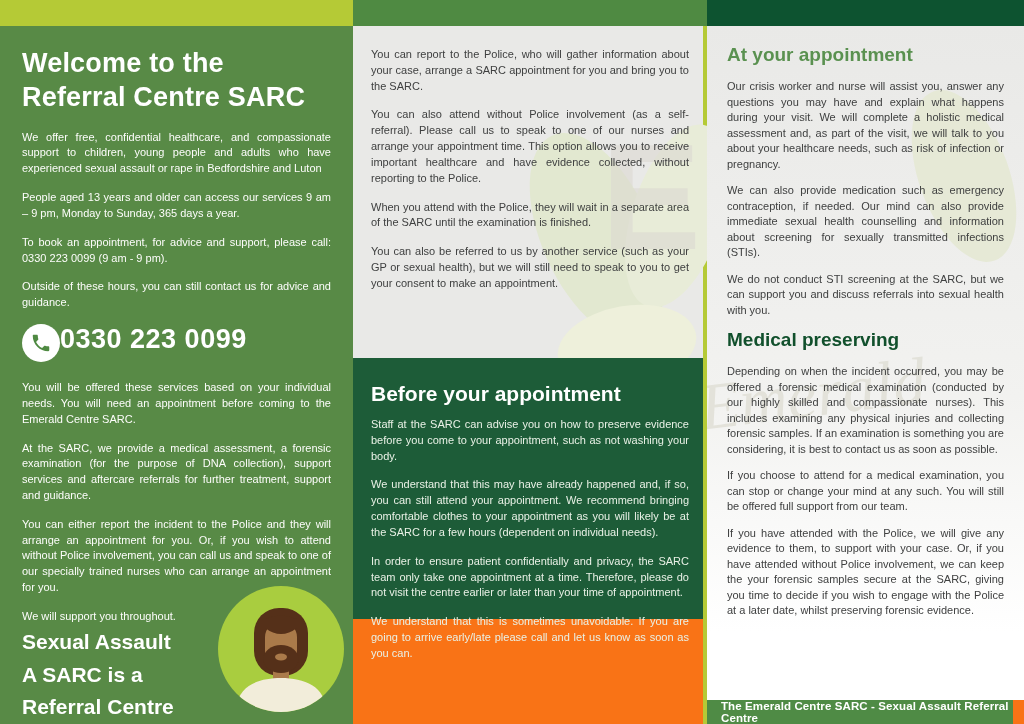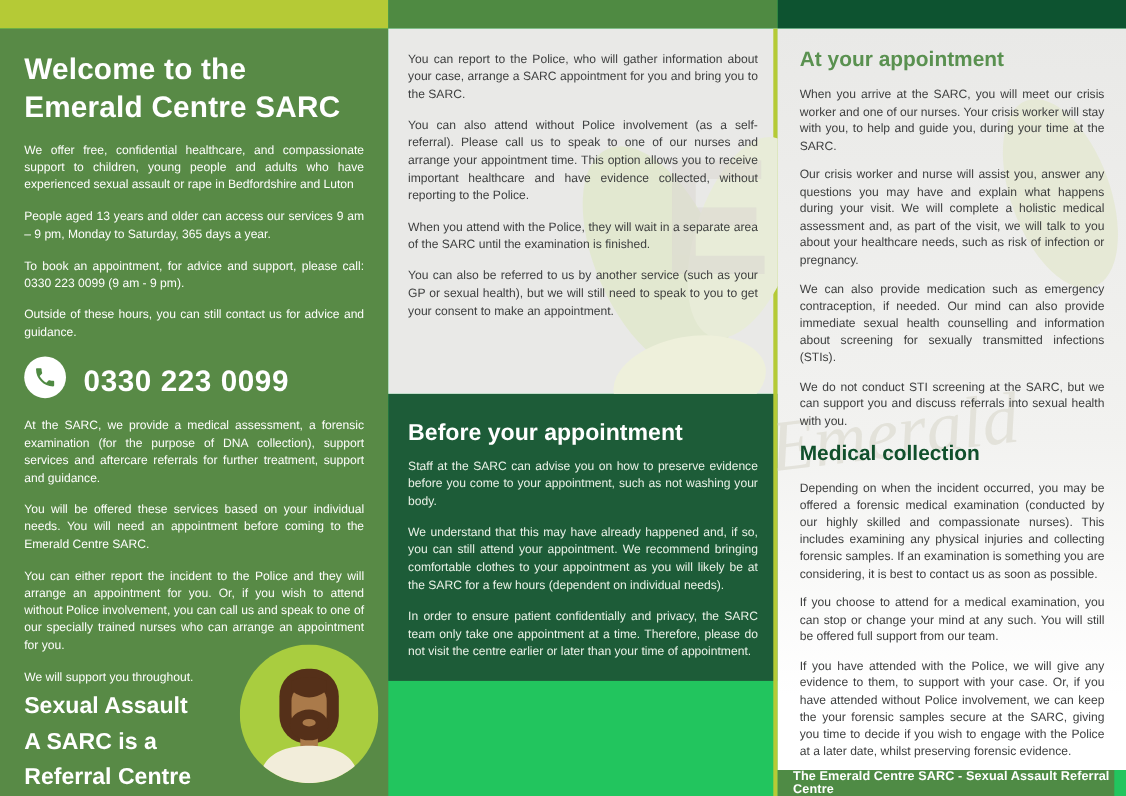--- a/index.html
+++ b/index.html
@@ -1,32 +1,32 @@
 <!DOCTYPE html>
 <html><head>
 <meta charset="utf-8">
 <style>
   * { margin:0; padding:0; box-sizing:border-box; }
   html,body { width:1024px; height:724px; }
   body { font-family:"Liberation Sans", sans-serif; background:#ffffff; }
-  .page { position:relative; width:1024px; height:724px; overflow:hidden; background:#22c55e; }
+  .page { position:relative; width:1024px; height:724px; overflow:hidden; background:#f97316; }
 
   
   .strip { position:absolute; top:0; height:26px; }
   .strip-left  { left:0;   width:353px; background:#b5ca36; }
   .strip-mid   { left:353px; width:354px; background:#4f8a42; }
   .strip-right { left:707px; width:317px; background:#0d5330; }
 
   
   .left-col { position:absolute; left:0; top:26px; width:353px; height:698px;
               background:#588a46; color:#ffffff; padding:20px 22px 0 22px; }
   .left-title { font-size:27px; line-height:1.27; font-weight:bold; letter-spacing:.2px; margin-bottom:15px; }
   .body-text p, .body-text div { font-size:11px; line-height:1.44; text-align:justify; margin-bottom:13px; }
   .left-col .body-text p { color:#fdfdfb; }
-  .phone-row { display:flex; align-items:flex-end; gap:16px; margin:8px 0 18px 0; }
+  .phone-row { display:flex; align-items:flex-start; margin:8px 0 18px 0; }
   .phone-badge { width:38px; height:38px; border-radius:50%; background:#ffffff;
                  display:flex; align-items:center; justify-content:center; flex:0 0 auto; }
   .phone-number { font-size:27px; font-weight:bold; letter-spacing:.5px; }
   .left-tagline { position:absolute; left:22px; top:600px; font-size:21px; font-weight:bold; line-height:1.55; }
   .avatar { position:absolute; left:218px; top:560px; width:126px; height:126px; }
 
   
   .mid-col { position:absolute; left:353px; top:26px; width:354px; height:698px; }
   .mid-top { position:relative; height:332px; background:#e9e9e7; padding:21px 18px 0 18px; overflow:hidden; }
   .mid-top h2 { color:#9cb827; font-size:19px; font-weight:bold; margin-bottom:15px; position:relative; z-index:2; }
@@ -63,42 +63,42 @@
 
 <div class="page">
 
   <div class="strip strip-left"></div>
   <div class="strip strip-mid"></div>
   <div class="strip strip-right"></div>
 
   <section class="left-col">
     <h1 class="left-title">
         <div>Welcome to the</div>
-        <div>Emerald Centre SARC</div>
+        <div>Referral Centre SARC</div>
       </h1>
 
     <div class="body-text">
         <p>We offer free, confidential healthcare, and compassionate support to children, young people and adults who have experienced sexual assault or rape in Bedfordshire and Luton</p>
-        <p>People aged 13 years and older can access our services 9 am – 9 pm, Monday to Saturday, 365 days a year.</p>
+        <p>People aged 13 years and older can access our services 9 am – 9 pm, Monday to Sunday, 365 days a year.</p>
         <p>To book an appointment, for advice and support, please call: 0330 223 0099 (9 am - 9 pm).</p>
         <p>Outside of these hours, you can still contact us for advice and guidance.</p>
       </div>
 
     <div class="phone-row">
       <span class="phone-badge">
         <svg width="22" height="22" viewBox="0 0 24 24" aria-hidden="true">
           <path fill="#4f8a42" d="M6.62 10.79c1.44 2.83 3.76 5.14 6.59 6.59l2.2-2.2c.27-.27.67-.36 1.02-.24 1.12.37 2.33.57 3.57.57.55 0 1 .45 1 1V20c0 .55-.45 1-1 1-9.39 0-17-7.61-17-17 0-.55.45-1 1-1h3.5c.55 0 1 .45 1 1 0 1.25.2 2.45.57 3.57.11.35.03.74-.25 1.02l-2.2 2.2z"></path>
         </svg>
       </span>
       <span class="phone-number">0330 223 0099</span>
     </div>
 
     <div class="body-text">
+        <p>You will be offered these services based on your individual needs. You will need an appointment before coming to the Emerald Centre SARC.</p>
         <p>At the SARC, we provide a medical assessment, a forensic examination (for the purpose of DNA collection), support services and aftercare referrals for further treatment, support and guidance.</p>
-        <p>You will be offered these services based on your individual needs. You will need an appointment before coming to the Emerald Centre SARC.</p>
         <p>You can either report the incident to the Police and they will arrange an appointment for you. Or, if you wish to attend without Police involvement, you can call us and speak to one of our specially trained nurses who can arrange an appointment for you.</p>
         <p>We will support you throughout.</p>
       </div>
 
     <div class="left-tagline">
         <div>Sexual Assault</div>
         <div>A SARC is a</div>
         <div>Referral Centre</div>
       </div>
 
@@ -137,41 +137,41 @@
           <p>When you attend with the Police, they will wait in a separate area of the SARC until the examination is finished.</p>
           <p>You can also be referred to us by another service (such as your GP or sexual health), but we will still need to speak to you to get your consent to make an appointment.</p>
         </div>
     </div>
     <div class="mid-bottom">
       <h2>Before your appointment</h2>
       <div class="body-text">
           <p>Staff at the SARC can advise you on how to preserve evidence before you come to your appointment, such as not washing your body.</p>
           <p>We understand that this may have already happened and, if so, you can still attend your appointment. We recommend bringing comfortable clothes to your appointment as you will likely be at the SARC for a few hours (dependent on individual needs).</p>
           <p>In order to ensure patient confidentially and privacy, the SARC team only take one appointment at a time. Therefore, please do not visit the centre earlier or later than your time of appointment.</p>
+          <p>We understand that this is sometimes unavoidable. If you are going to arrive early/late please call and let us know as soon as you can.</p>
         </div>
     </div>
   </section>
 
   <div class="divider"></div>
 
   <section class="right-col">
     <div class="wm-script">Emerald</div>
     <svg class="wm-leaf" style="right:-30px; top:40px;" width="200" height="220" viewBox="0 0 200 220" aria-hidden="true">
       <ellipse cx="110" cy="110" rx="45" ry="90" fill="#e6e9d6" transform="rotate(-20 110 110)"></ellipse>
     </svg>
 
     <h2 class="h-mid">At your appointment</h2>
     <div class="body-text gray">
-        <p>When you arrive at the SARC, you will meet our crisis worker and one of our nurses. Your crisis worker will stay with you, to help and guide you, during your time at the SARC.</p>
         <p>Our crisis worker and nurse will assist you, answer any questions you may have and explain what happens during your visit. We will complete a holistic medical assessment and, as part of the visit, we will talk to you about your healthcare needs, such as risk of infection or pregnancy.</p>
         <p>We can also provide medication such as emergency contraception, if needed. Our mind can also provide immediate sexual health counselling and information about screening for sexually transmitted infections (STIs).</p>
         <p>We do not conduct STI screening at the SARC, but we can support you and discuss referrals into sexual health with you.</p>
       </div>
 
-    <h2 class="h-dark">Medical collection</h2>
+    <h2 class="h-dark">Medical preserving</h2>
     <div class="body-text gray">
         <p>Depending on when the incident occurred, you may be offered a forensic medical examination (conducted by our highly skilled and compassionate nurses). This includes examining any physical injuries and collecting forensic samples. If an examination is something you are considering, it is best to contact us as soon as possible.</p>
         <p>If you choose to attend for a medical examination, you can stop or change your mind at any such. You will still be offered full support from our team.</p>
         <p>If you have attended with the Police, we will give any evidence to them, to support with your case. Or, if you have attended without Police involvement, we can keep the your forensic samples secure at the SARC, giving you time to decide if you wish to engage with the Police at a later date, whilst preserving forensic evidence.</p>
       </div>
   </section>
 
   <footer class="right-footer">
     <span>The Emerald Centre SARC - Sexual Assault Referral Centre</span>
   </footer>

